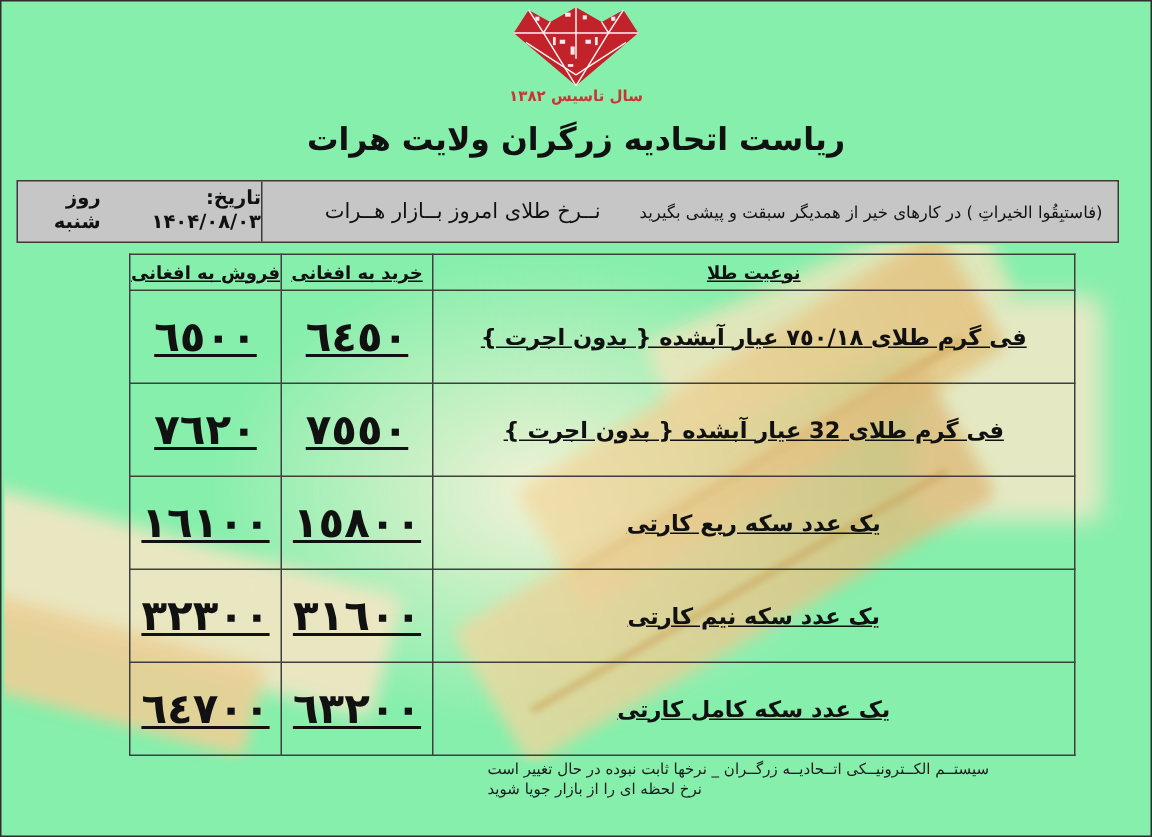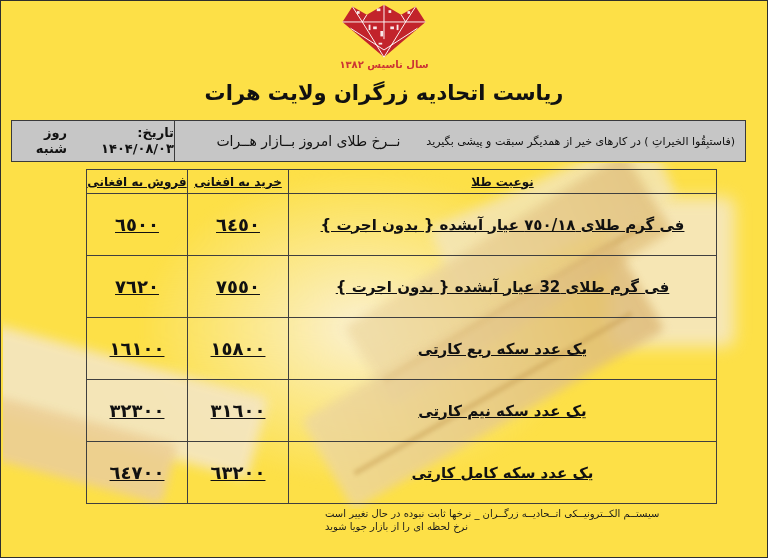--- a/index.html
+++ b/index.html
@@ -1,18 +1,18 @@
 <!DOCTYPE html>
 <html lang="fa" dir="rtl"><head>
 <meta charset="utf-8">
 <style>
   html,body{margin:0;padding:0;background:#efefef;}
   .page{
     position:relative;width:768px;height:558px;box-sizing:border-box;
-    background:#fde047;border:1.5px solid #2e2e2e;overflow:hidden;
+    background:#86efac;border:1.5px solid #2e2e2e;overflow:hidden;
     font-family:"DejaVu Sans",sans-serif;color:#111;direction:rtl;
   }
   
   .watermark{position:absolute;left:2px;top:162px;width:762px;height:346px;overflow:hidden;z-index:0;}
   .wm{position:absolute;}
   .wm-glow{left:140px;top:10px;width:440px;height:310px;
     background:radial-gradient(ellipse at center,rgba(250,241,216,.95) 0%,rgba(250,241,216,0) 72%);filter:blur(6px);}
   .wm-bar1{left:340px;top:70px;width:330px;height:92px;transform:rotate(-32deg);
     background:linear-gradient(100deg,#f0dca6,#e2c27f);filter:blur(5px);opacity:.85;border-radius:6px;}
   .wm-bar2{left:300px;top:160px;width:360px;height:104px;transform:rotate(-30deg);
@@ -48,21 +48,21 @@
   .band-title{font-size:14px;font-weight:normal;white-space:nowrap;margin-left:19px;}
   
   table.price-table{position:absolute;left:85px;top:168px;width:630px;z-index:2;
     border-collapse:collapse;table-layout:fixed;direction:rtl;background:transparent;}
   .price-table th,.price-table td{border:1px solid #3f3f3f;text-align:center;
     vertical-align:middle;padding:0;background:transparent;text-decoration:underline;}
   .price-table thead tr{height:24px;}
   .price-table tbody tr{height:62px;}
   .price-table th{font-size:12px;font-weight:bold;}
   td.type{font-size:15px;font-weight:bold;}
-  td.num{font-size:18px;font-weight:bold;letter-spacing:1px;}
+  td.num{font-size:28px;font-weight:bold;letter-spacing:1px;}
   col.c-type{width:428px;} col.c-buy{width:101px;} col.c-sell{width:101px;}
   
   .footer{position:absolute;left:324px;top:506px;z-index:2;direction:rtl;text-align:left;
     font-size:10px;line-height:13px;color:#1a1a1a;white-space:nowrap;}
 </style>
 </head>
 <body>
 
 <div class="page">
 

